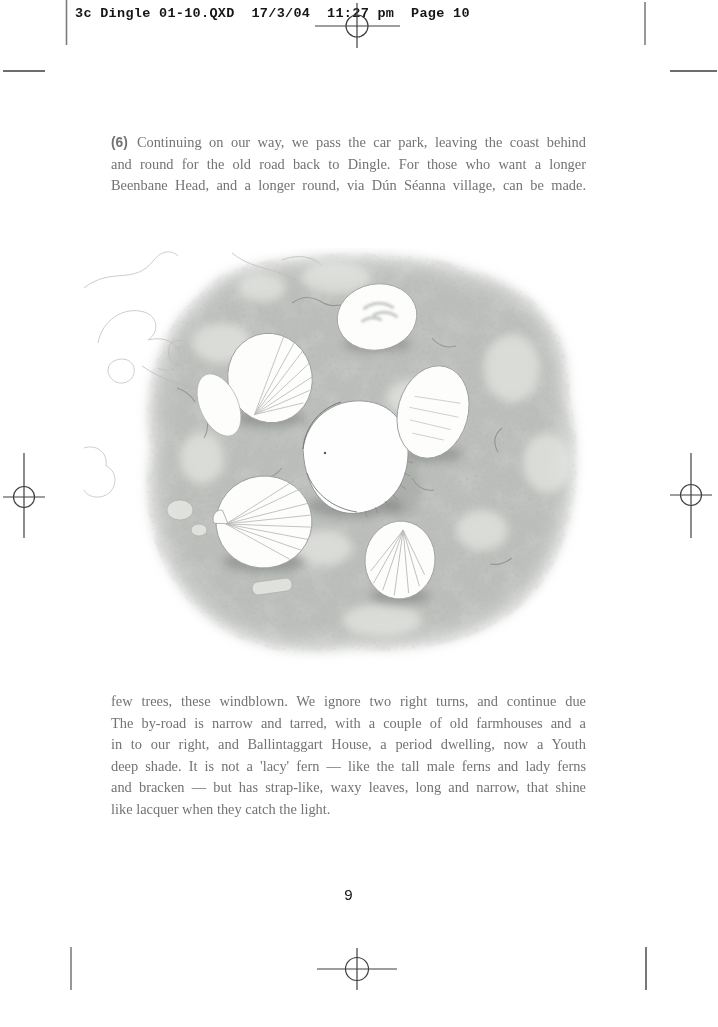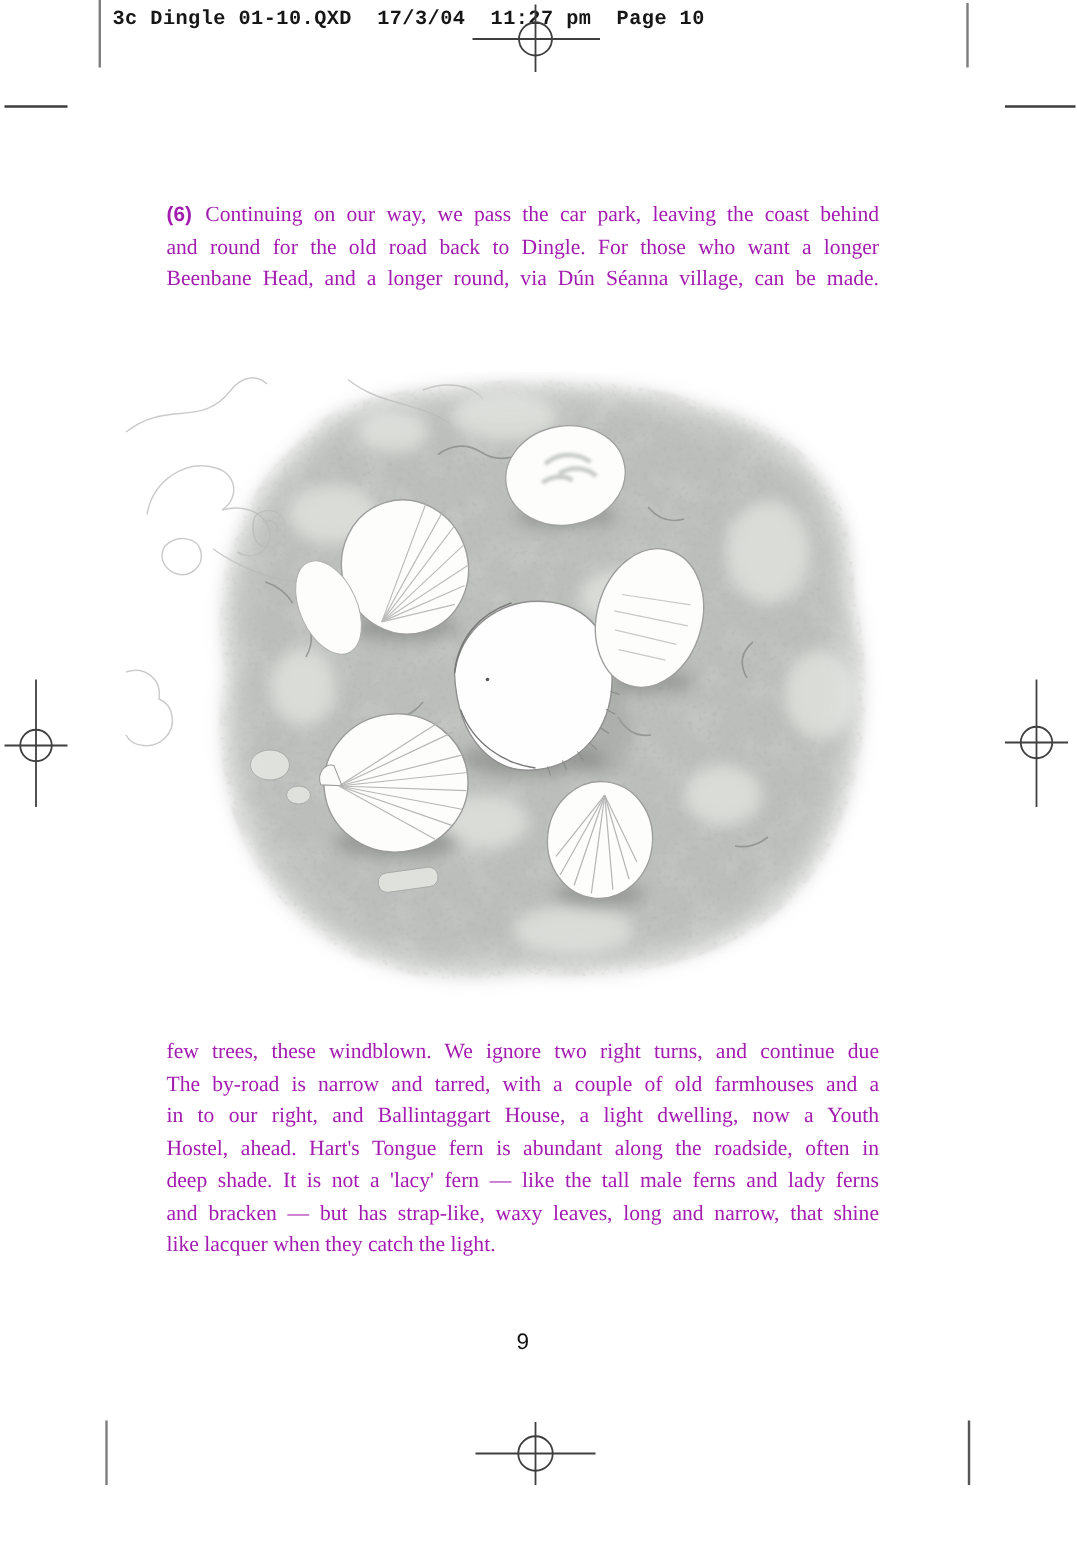--- a/index.html
+++ b/index.html
@@ -9,21 +9,21 @@
   }
   .slug{
     position:absolute;left:75px;top:6px;
     font-family:"Liberation Mono",monospace;font-weight:700;
     font-size:13.5px;letter-spacing:.3px;white-space:pre;color:#161616;
   }
   .marks{position:absolute;left:0;top:0;pointer-events:none;}
   .figure{position:absolute;left:82px;top:248px;}
   .para{
     position:absolute;left:111px;width:475px;
-    font-size:14.4px;line-height:21.5px;color:#a21caf;
+    font-size:14.4px;line-height:21.5px;color:#737373;
   }
   .para1{top:132px;}
   .para2{top:691px;}
   .line{text-align:justify;text-align-last:justify;}
   .line.flush{text-align:right;text-align-last:left;}
   .marker{
     font-family:"Liberation Sans",sans-serif;font-weight:700;
     font-size:13.8px;margin-right:9px;
   }
   .folio{
@@ -222,22 +222,21 @@
     <div>
         <div class="line">and round for the old road back to Dingle.  For those who want a longer</div>
         <div class="line">Beenbane Head, and a longer round, via Dún Séanna village, can be made.</div>
       </div>
   </div>
 
   <div class="para para2">
     <div>
         <div class="line">few trees, these windblown.  We ignore two right turns, and continue due</div>
         <div class="line">The by-road is narrow and tarred, with a couple of old farmhouses and a</div>
-        <div class="line">in to our right, and Ballintaggart House, a light dwelling, now a Youth</div>
-        <div class="line">Hostel, ahead.  Hart's Tongue fern is abundant along the roadside, often in</div>
+        <div class="line">in to our right, and Ballintaggart House, a period dwelling, now a Youth</div>
         <div class="line">deep shade.  It is not a 'lacy' fern — like the tall male ferns and lady ferns</div>
         <div class="line">and bracken — but has strap-like, waxy  leaves, long and narrow, that shine</div>
       </div>
     <div class="line flush">like lacquer when they catch the light.</div>
   </div>
 
   <div class="folio">9</div>
 
   <svg class="marks" width="718" height="1027" viewBox="0 0 718 1027">
     <g stroke-linecap="butt">

